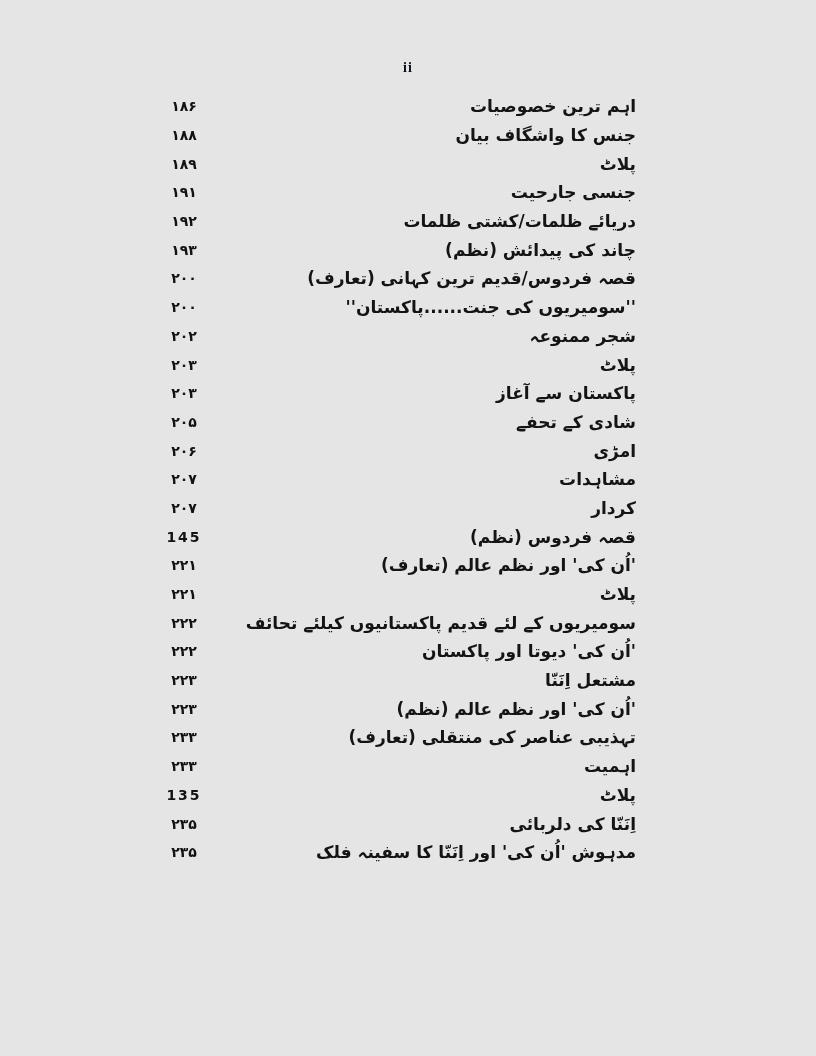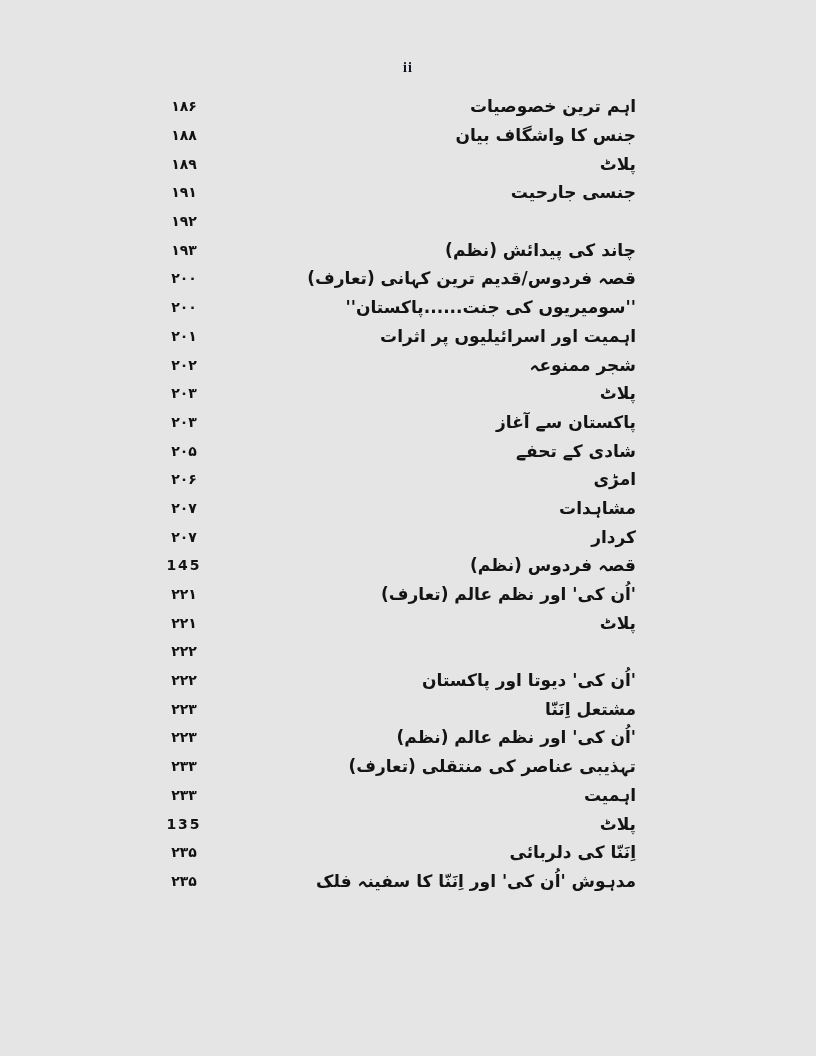--- a/index.html
+++ b/index.html
@@ -84,36 +84,33 @@
       <div class="toc-row">
         <span class="toc-num">۱۸۹</span>
         <span class="toc-title">پلاٹ</span>
       </div>
       <div class="toc-row">
         <span class="toc-num">۱۹۱</span>
         <span class="toc-title">جنسی جارحیت</span>
       </div>
       <div class="toc-row">
         <span class="toc-num">۱۹۲</span>
+        <span class="toc-title">دریائے ظلمات/کشتی ظلمات</span>
       </div>
       <div class="toc-row">
         <span class="toc-num">۱۹۳</span>
         <span class="toc-title">چاند کی پیدائش (نظم)</span>
       </div>
       <div class="toc-row">
         <span class="toc-num">۲۰۰</span>
         <span class="toc-title">قصہ فردوس/قدیم ترین کہانی (تعارف)</span>
       </div>
       <div class="toc-row">
         <span class="toc-num">۲۰۰</span>
         <span class="toc-title">''سومیریوں کی جنت......پاکستان''</span>
-      </div>
-      <div class="toc-row">
-        <span class="toc-num">۲۰۱</span>
-        <span class="toc-title">اہمیت اور اسرائیلیوں پر اثرات</span>
       </div>
       <div class="toc-row">
         <span class="toc-num">۲۰۲</span>
         <span class="toc-title">شجر ممنوعہ</span>
       </div>
       <div class="toc-row">
         <span class="toc-num">۲۰۳</span>
         <span class="toc-title">پلاٹ</span>
       </div>
       <div class="toc-row">
@@ -143,20 +140,21 @@
       <div class="toc-row">
         <span class="toc-num">۲۲۱</span>
         <span class="toc-title">'اُن کی' اور نظم عالم (تعارف)</span>
       </div>
       <div class="toc-row">
         <span class="toc-num">۲۲۱</span>
         <span class="toc-title">پلاٹ</span>
       </div>
       <div class="toc-row">
         <span class="toc-num">۲۲۲</span>
+        <span class="toc-title">سومیریوں کے لئے قدیم پاکستانیوں کیلئے تحائف</span>
       </div>
       <div class="toc-row">
         <span class="toc-num">۲۲۲</span>
         <span class="toc-title">'اُن کی' دیوتا اور پاکستان</span>
       </div>
       <div class="toc-row">
         <span class="toc-num">۲۲۳</span>
         <span class="toc-title">مشتعل اِنَنّا</span>
       </div>
       <div class="toc-row">

